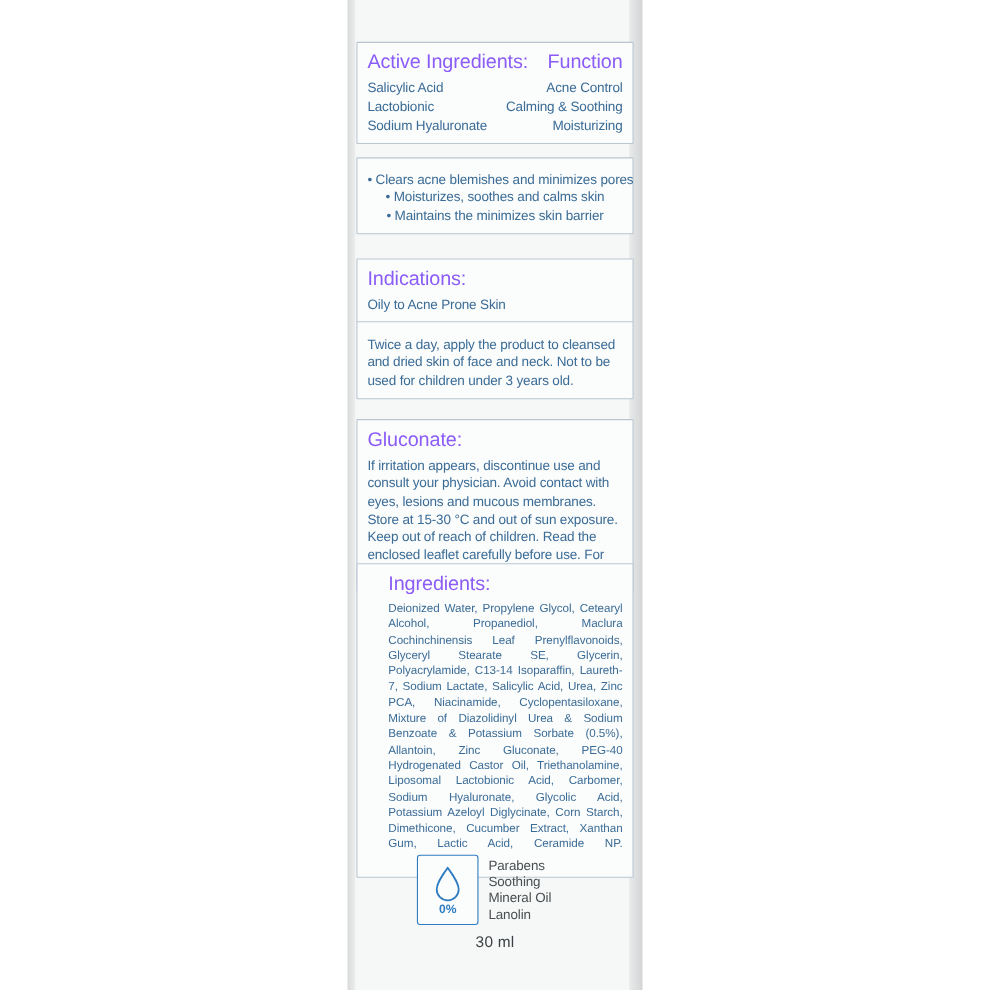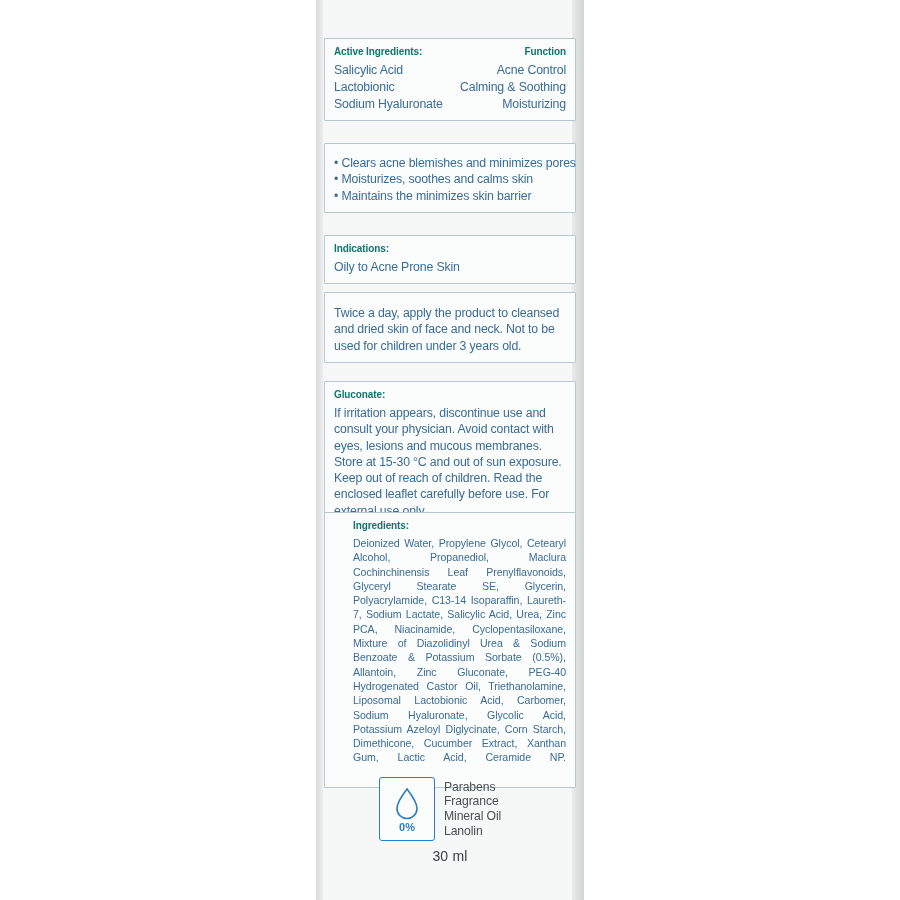--- a/index.html
+++ b/index.html
@@ -57,23 +57,23 @@
     left: 324px;
     width: 252px;
     box-sizing: border-box;
     border: 1px solid #b9c6d2;
     background: #fbfcfc;
     border-radius: 1px;
     padding: 7px 9px 8px 9px;
   }
 
   .hdr {
-    color: #0f766e;
-    font-weight: bold;
-    font-size: 10px;
+    color: #8b5cf6;
+    font-weight: normal;
+    font-size: 18px;
     letter-spacing: -0.1px;
   }
   .hdr-row {
     display: flex;
     justify-content: space-between;
     align-items: baseline;
   }
   .body-txt {
     color: #3b6c96;
     font-size: 12.3px;
@@ -82,21 +82,21 @@
   }
   .ai-row {
     display: flex;
     justify-content: space-between;
     color: #3b6c96;
     font-size: 12.3px;
     line-height: 16.8px;
     letter-spacing: -0.15px;
   }
   .ai-rows { margin-top: 5px; }
-  .uses-list { margin-top: 4px; }
+  .uses-list { margin-top: 4px; text-align: center; }
   .uses-list div { white-space: nowrap; }
   .small-just {
     color: #3b6c96;
     font-size: 10.6px;
     line-height: 14.3px;
     text-align: justify;
     letter-spacing: -0.05px;
   }
   .small-just.last::after {
     content: "";
@@ -224,21 +224,21 @@
     <div class="badge-box">
       <span class="drop">
         <svg width="26" height="34" viewBox="0 0 26 34">
           <path d="M13 2 C13 2 3 15 3 21.5 C3 27.3 7.5 31.5 13 31.5 C18.5 31.5 23 27.3 23 21.5 C23 15 13 2 13 2 Z" fill="none" stroke="#2f7dc0" stroke-width="1.6"></path>
         </svg>
       </span>
       <span class="pct">0%</span>
     </div>
     <div class="badge-list">
       <div>Parabens</div>
-      <div>Fragrance</div>
+      <div>Soothing</div>
       <div>Mineral Oil</div>
       <div>Lanolin</div>
     </div>
   </div>
 
   <div class="volume">30 ml</div>
 
 </div>
 
 </body></html>

